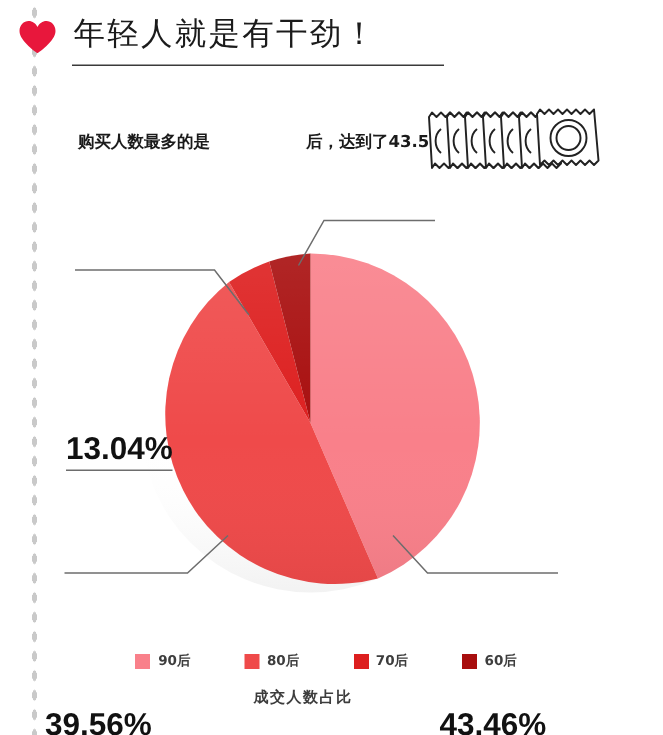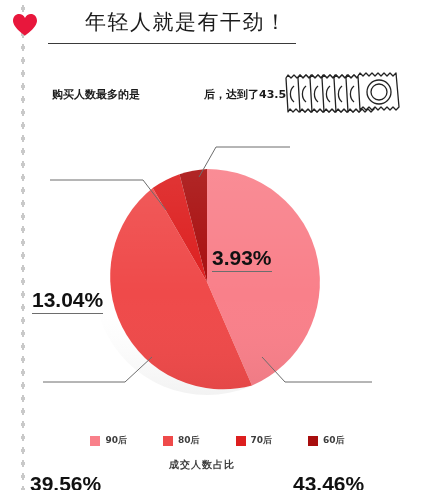--- a/index.html
+++ b/index.html
@@ -41,21 +41,20 @@
   #header-title {
     position: absolute;
     left: 49px;
     top: 7px;
     font-size: 21px;
     line-height: 30px;
     color: #1b1b1b;
     letter-spacing: 1.5px;
     white-space: nowrap;
     font-family: "DejaVu Sans", "Liberation Sans", sans-serif;
-    margin-left: 36px;
   }
   #title-rule {
     position: absolute;
     left: 48px;
     top: 43px;
     width: 248px;
     height: 1px;
     background: #3a3a3a;
   }
 
@@ -128,21 +127,21 @@
     font-family: "Liberation Sans", sans-serif;
   }
   .pie-label .lbl-underline {
     display: block;
     height: 1px;
     background: #6d6d6d;
     margin-top: 1px;
   }
 
   #label-60 { left: 212px; top: 126px; }
-  #label-70 { left: 32px;  top: 168px; }
+  #label-70 { left: 44px;  top: 168px; }
   #label-80 { left: 30px;  top: 352px; }
   #label-90 { left: 293px; top: 352px; }
 
   
   #legend {
     position: absolute;
     left: 0px;
     top: 434px;
     width: 435px;
     display: flex;
@@ -246,24 +245,20 @@
     </g>
 
     <g stroke="#6d6d6d" stroke-width="1" fill="none">
       <path d="M199 57 L216 27 L290 27"></path>
       <path d="M166 90 L143 60 L50 60"></path>
       <path d="M152 237 L125 262 L43 262"></path>
       <path d="M262 237 L285 262 L372 262"></path>
     </g>
   </svg>
 
-  <div class="pie-label" id="label-60">
-    <span>3.93%</span>
-    <span class="lbl-underline"></span>
-  </div>
   <div class="pie-label" id="label-70">
     <span>13.04%</span>
     <span class="lbl-underline"></span>
   </div>
   <div class="pie-label" id="label-80">
     <span>39.56%</span>
     
   </div>
   <div class="pie-label" id="label-90">
     <span>43.46%</span>

